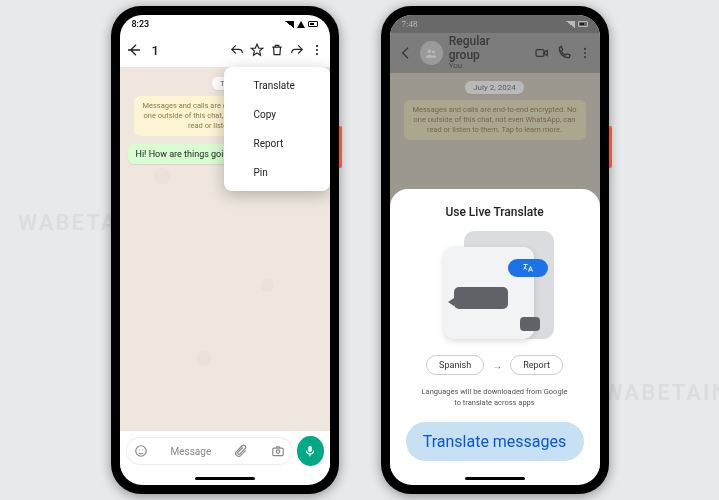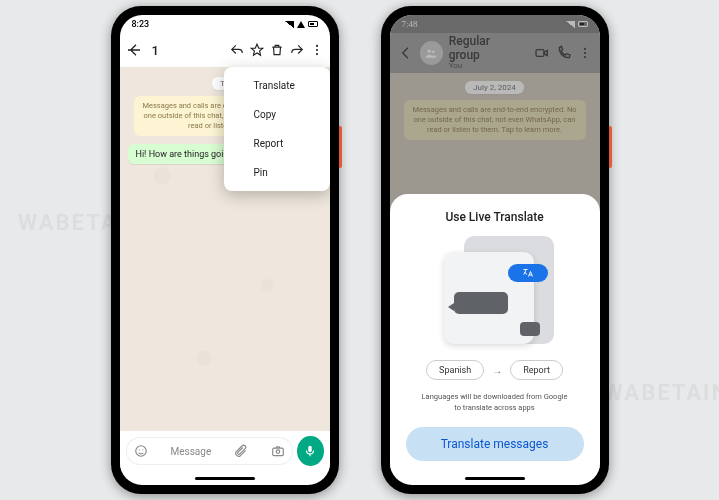--- a/index.html
+++ b/index.html
@@ -214,21 +214,21 @@
   .illus .graybub1 { position:absolute; left:48px; top:56px; width:54px; height:22px; background:#5f6368; border-radius:5px;}
   .illus .graybub1::before { content:""; position:absolute; left:-6px; bottom:3px; width:0;height:0;border-top:4px solid transparent;border-bottom:4px solid transparent;border-right:6px solid #5f6368;}
   .illus .graybub2 { position:absolute; left:114px; top:86px; width:20px; height:14px; background:#5f6368; border-radius:4px;}
   .langrow { display:flex; align-items:center; justify-content:center; gap:8px; margin-top:4px;}
   .langchip { border:1px solid #ccc; border-radius:14px; padding:4px 12px; font-size:9px; color:#333;}
   .arrow { font-size:10px; color:#666;}
   .footnote { font-size:7.5px; color:#555; line-height:1.4; padding:4px 12px 0;}
   .cta {
     background:#c7e0f4;
     color:#0b57d0;
-    font-size:12px;
+    font-size:16px;
     padding:10px;
     border-radius:20px;
     margin-top:6px;
   }
 </style>
 </head>
 <body>
 
 <div class="watermark" style="left:18px;top:210px;">WABETAINFO</div>
 <div class="watermark" style="right:-10px;top:380px;">©WABETAIN</div>

